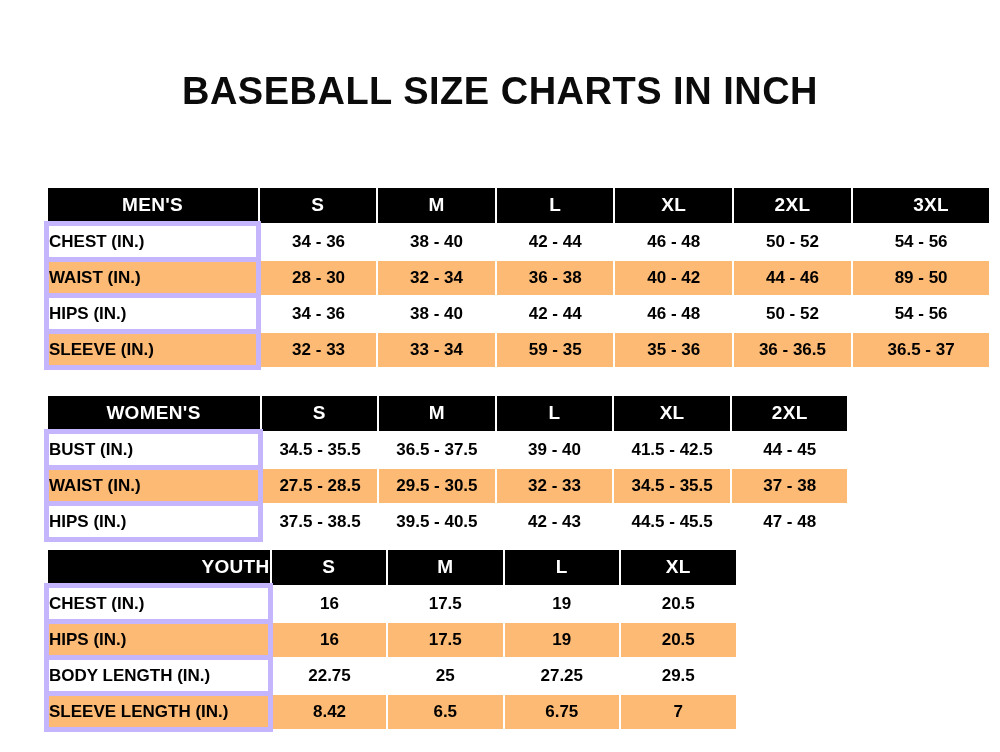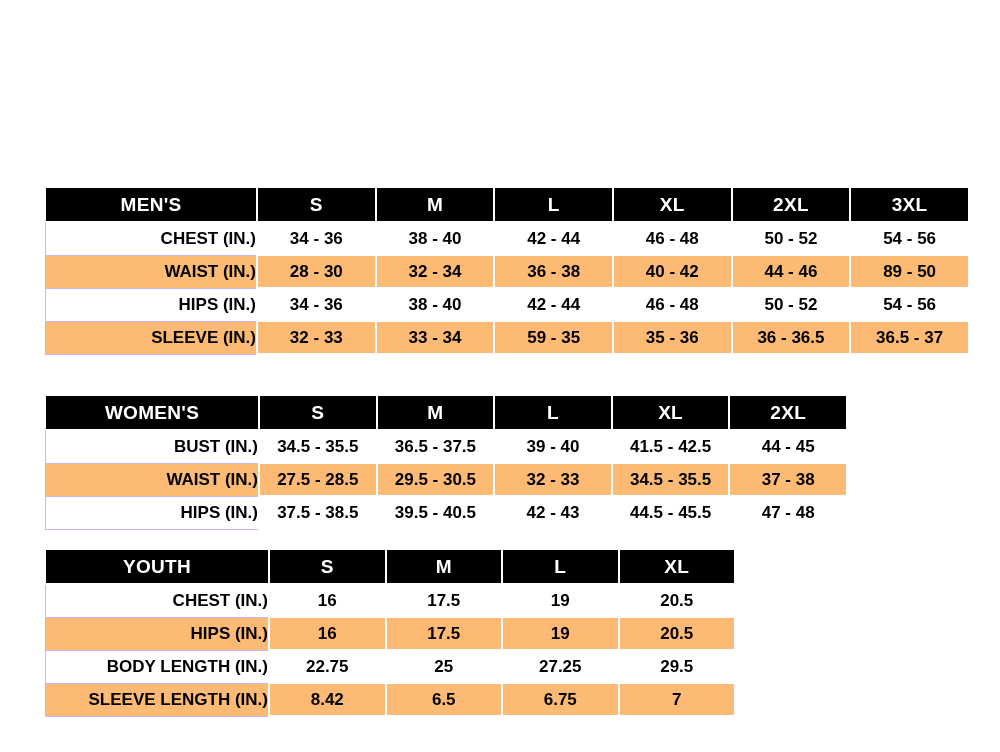--- a/index.html
+++ b/index.html
@@ -53,24 +53,24 @@
     color: #ffffff;
     font-size: 19px;
     letter-spacing: 0.3px;
     height: 33px;
   }
   .chart thead th.cat {
     text-align: center;
   }
   .chart tbody td.rowlabel {
     background: #ffffff;
-    text-align: right;
+    text-align: left;
     font-size: 17px;
     font-weight: bold;
-    border: 1px solid #c4b5fd;
+    border: 5px solid #c4b5fd;
   }
   .chart tbody tr.odd td {
     background: #fdba74;
   }
   .chart tbody tr.even td {
     background: #ffffff;
   }
   
   .chart tbody td {
     border: 2px solid #ffffff;
@@ -80,31 +80,32 @@
   
   #mens-chart { top: 186px; left: 44px; width: 910px; }
   #womens-chart { top: 394px; left: 44px; width: 790px; }
   #youth-chart { top: 548px; left: 44px; width: 680px; }
 </style>
 </head>
 <body>
 
 <div class="page">
 
+  <div class="title">BASEBALL SIZE CHARTS IN INCH</div>
 
   <table class="chart" id="mens-chart">
     <thead>
         <tr>
           <th class="cat" style="width: 210px;">MEN'S</th>
           <th style="width: 116.667px;">S</th>
           <th style="width: 116.667px;">M</th>
           <th style="width: 116.667px;">L</th>
           <th style="width: 116.667px;">XL</th>
           <th style="width: 116.667px;">2XL</th>
-          <th style="width: 116.667px;">3XL</th>
+          <th style="width: 116.667px; padding-left: 20px;">3XL</th>
         </tr>
       </thead>
     <tbody>
         <tr class="even">
           <td class="rowlabel">CHEST (IN.)</td>
           <td>34 - 36</td>
           <td>38 - 40</td>
           <td>42 - 44</td>
           <td>46 - 48</td>
           <td>50 - 52</td>
@@ -175,21 +176,21 @@
           <td>42 - 43</td>
           <td>44.5 - 45.5</td>
           <td>47 - 48</td>
         </tr>
       </tbody>
   </table>
 
   <table class="chart" id="youth-chart">
     <thead>
         <tr>
-          <th class="cat" style="width: 222px;">YOUTH</th>
+          <th class="cat" style="width: 222px; text-align: right;">YOUTH</th>
           <th style="width: 114.5px;">S</th>
           <th style="width: 114.5px;">M</th>
           <th style="width: 114.5px;">L</th>
           <th style="width: 114.5px;">XL</th>
         </tr>
       </thead>
     <tbody>
         <tr class="even">
           <td class="rowlabel">CHEST (IN.)</td>
           <td>16</td>

